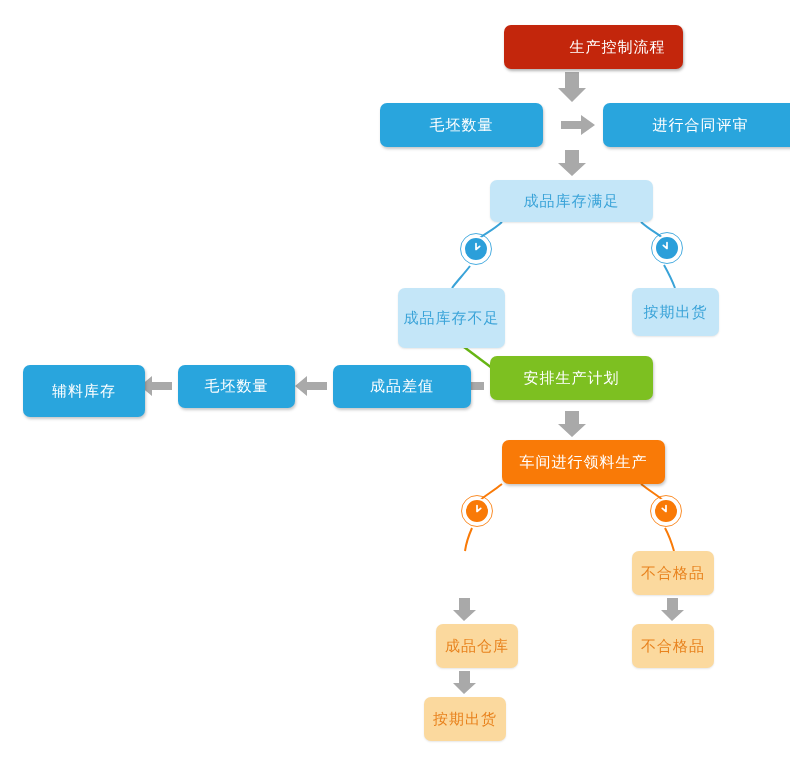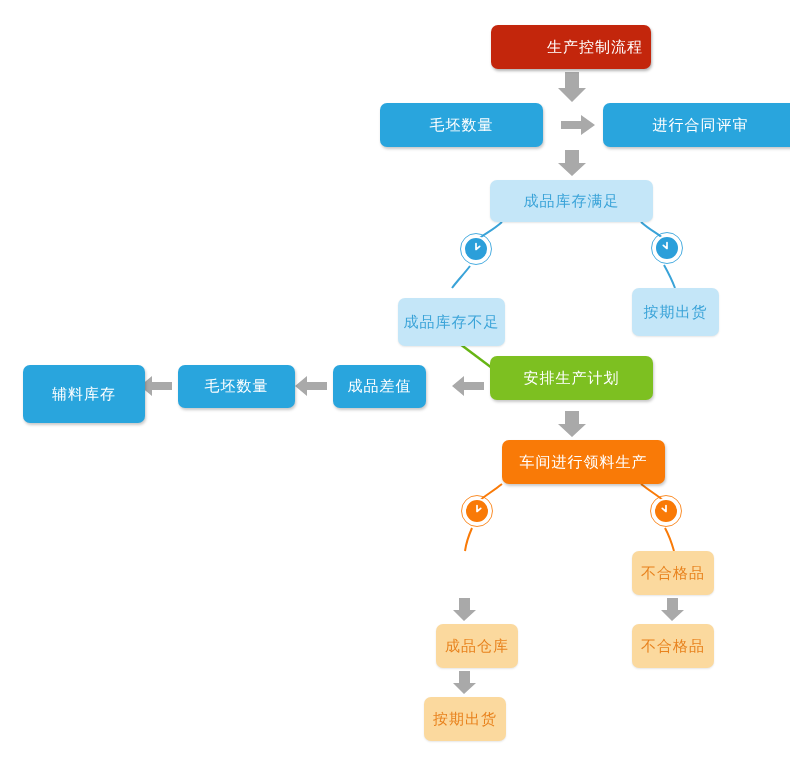--- a/index.html
+++ b/index.html
@@ -133,57 +133,57 @@
       <polygon points="459,671 470,671 470,683 476,683 464,694 453,683 459,683"></polygon>
 
       <polygon points="561,121 581,121 581,115 595,125 581,135 581,129 561,129"></polygon>
 
       <polygon points="484,382 464,382 464,376 452,386 464,396 464,390 484,390"></polygon>
       <polygon points="327,382 307,382 307,376 295,386 307,396 307,390 327,390"></polygon>
       <polygon points="172,382 152,382 152,376 140,386 152,396 152,390 172,390"></polygon>
     </g>
   </svg>
 
-  <div class="node n-red" style="left:491px;top:25px;width:160px;height:44px;padding-left:48px;">
+  <div class="node n-red" style="left:504px;top:25px;width:179px;height:44px;padding-left:48px;">
     <span>生产控制流程</span>
   </div>
 
   <div class="node n-blue" style="left:380px;top:103px;width:163px;height:44px;">
     <span>毛坯数量</span>
   </div>
 
   <div class="node n-blue" style="left:603px;top:103px;width:195px;height:44px;">
     <span>进行合同评审</span>
   </div>
 
   <div class="node n-lightblue" style="left:490px;top:180px;width:163px;height:42px;">
     <span>成品库存满足</span>
   </div>
 
-  <div class="node n-lightblue" style="left:398px;top:298px;width:107px;height:48px;text-align:right;">
+  <div class="node n-lightblue" style="left:398px;top:288px;width:107px;height:60px;text-align:right;">
     <span>成品库存不足</span>
   </div>
 
   <div class="node n-lightblue" style="left:632px;top:288px;width:87px;height:48px;">
     <span>按期出货</span>
   </div>
 
   <div class="node n-green" style="left:490px;top:356px;width:163px;height:44px;">
     <span>安排生产计划</span>
   </div>
 
-  <div class="node n-blue" style="left:333px;top:365px;width:93px;height:43px;">
+  <div class="node n-blue" style="left:333px;top:365px;width:138px;height:43px;">
     <span>成品差值</span>
   </div>
 
   <div class="node n-blue" style="left:178px;top:365px;width:117px;height:43px;">
     <span>毛坯数量</span>
   </div>
 
-  <div class="node n-blue" style="left:23px;top:365px;width:122px;height:58px;">
+  <div class="node n-blue" style="left:23px;top:365px;width:122px;height:52px;">
     <span>辅料库存</span>
   </div>
 
   <div class="node n-orange" style="left:490px;top:440px;width:163px;height:44px;margin-left:12px;">
     <span>车间进行领料生产</span>
   </div>
 
 
   <div class="node n-lightorange" style="left:632px;top:551px;width:82px;height:44px;">
     <span>不合格品</span>

